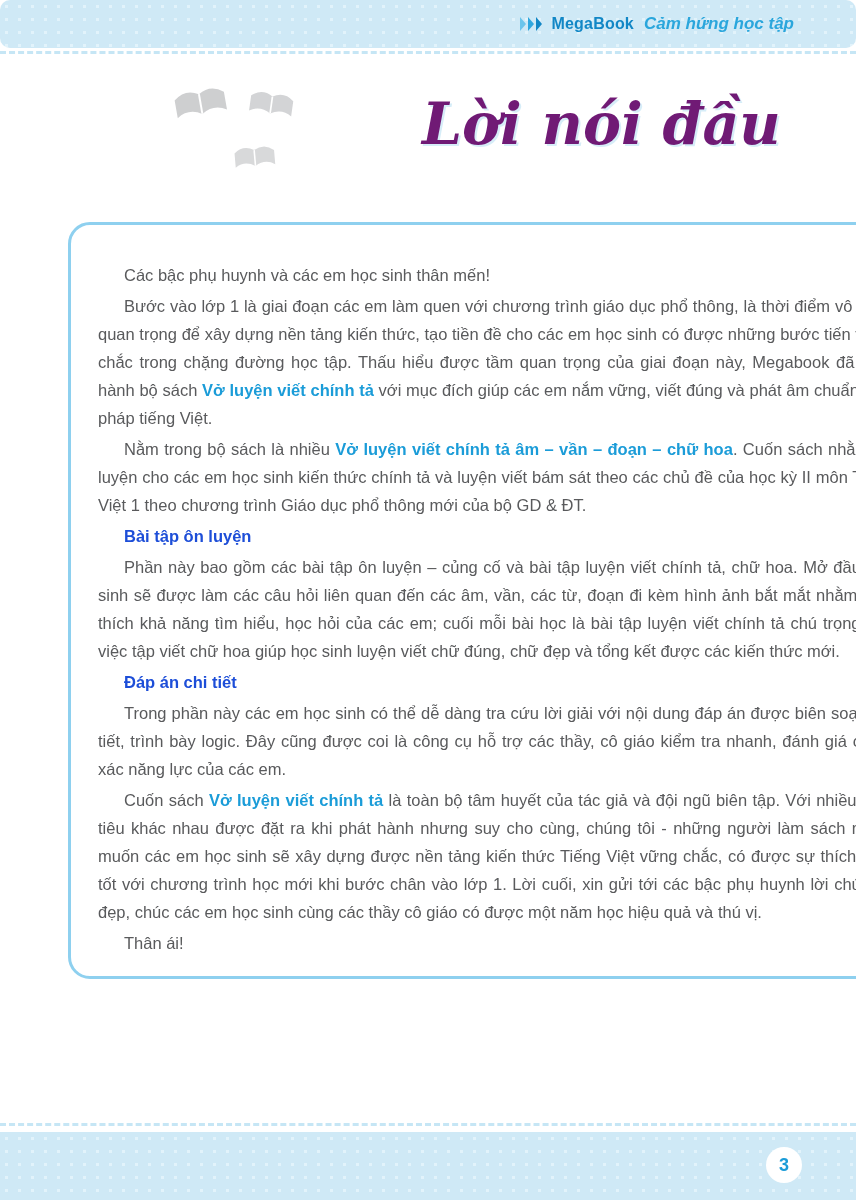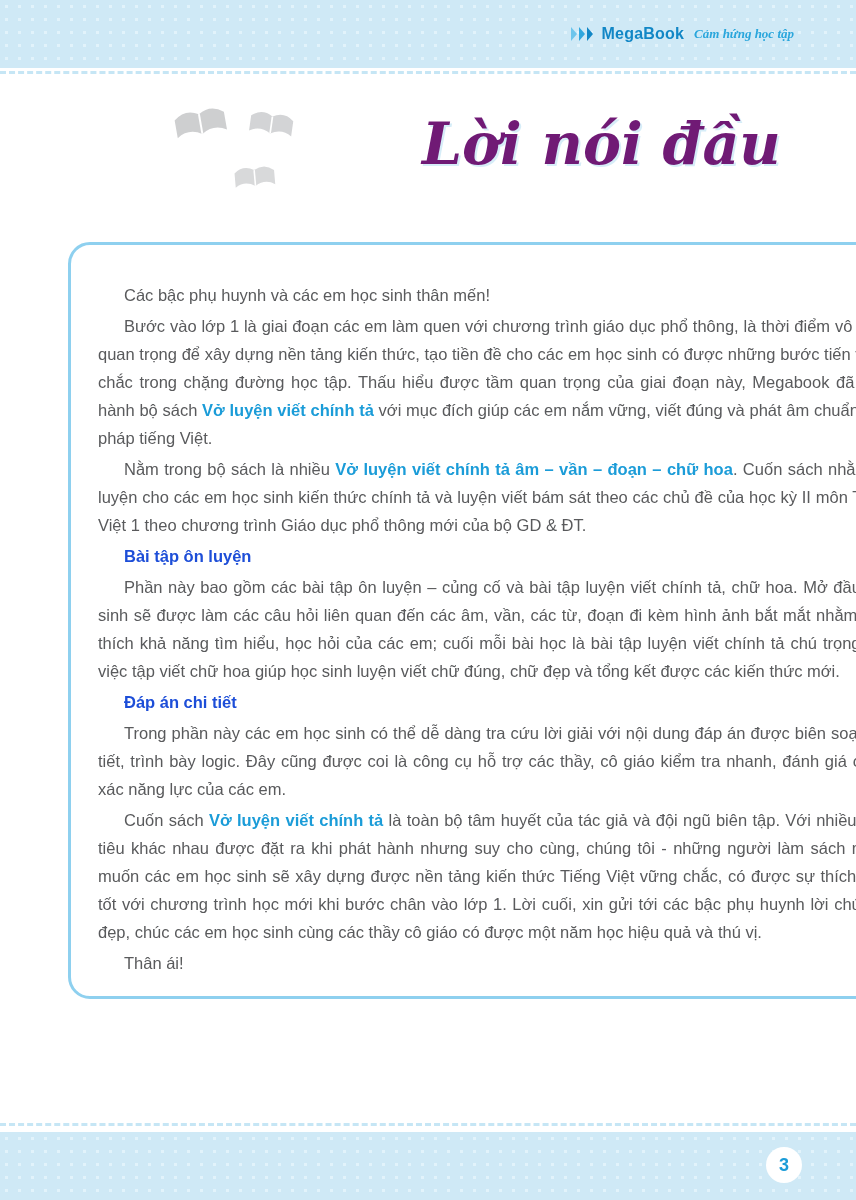--- a/index.html
+++ b/index.html
@@ -7,42 +7,43 @@
   body { font-family:"Liberation Sans", sans-serif; }
   .page { position:relative; width:856px; height:1200px; background:#ffffff; overflow:hidden; margin:0 auto; }
 
   
   .band {
     background-color:#cfe9f6;
     background-image: radial-gradient(#e2f3fb 1.7px, rgba(0,0,0,0) 1.9px);
     background-size:13px 13px;
   }
   .band-top {
-    height:68px;
+    height:48px;
     display:flex;
     justify-content:flex-end;
     align-items:center;
     padding:0 62px;
+    border-radius:10px;
   }
   .band-bottom {
     position:absolute;
     left:0; right:0; bottom:0;
     height:68px;
   }
   .dash-line { border-top:3px dashed #c6e6f5; }
   .dash-top { margin-top:3px; }
   .dash-bottom { position:absolute; left:0; right:0; bottom:74px; }
 
   
   .logo { display:flex; align-items:center; gap:6px; }
   .logo-icon { display:inline-flex; align-items:center; }
   .logo-text { color:#1287c6; font-weight:bold; font-size:16px; letter-spacing:0.2px; }
   .tagline {
-    color:#2aa6dc; font-style:italic; font-weight:bold; font-size:13px;
-    margin-left:4px; font-family:Liberation Serif, serif;
+    color:#2aa6dc; font-style:italic; font-weight:bold; font-size:17px;
+    margin-left:4px; font-family:Liberation Sans, sans-serif;
   }
 
   
   .title-area { position:relative; height:150px; }
   .book-icon { position:absolute; opacity:0.9; }
   .book-1 { left:172px; top:30px; transform:rotate(-10deg); }
   .book-2 { left:246px; top:34px; transform:rotate(8deg); }
   .book-3 { left:232px; top:88px; transform:rotate(-5deg); }
   .page-title {
     position:absolute; left:422px; top:36px;

